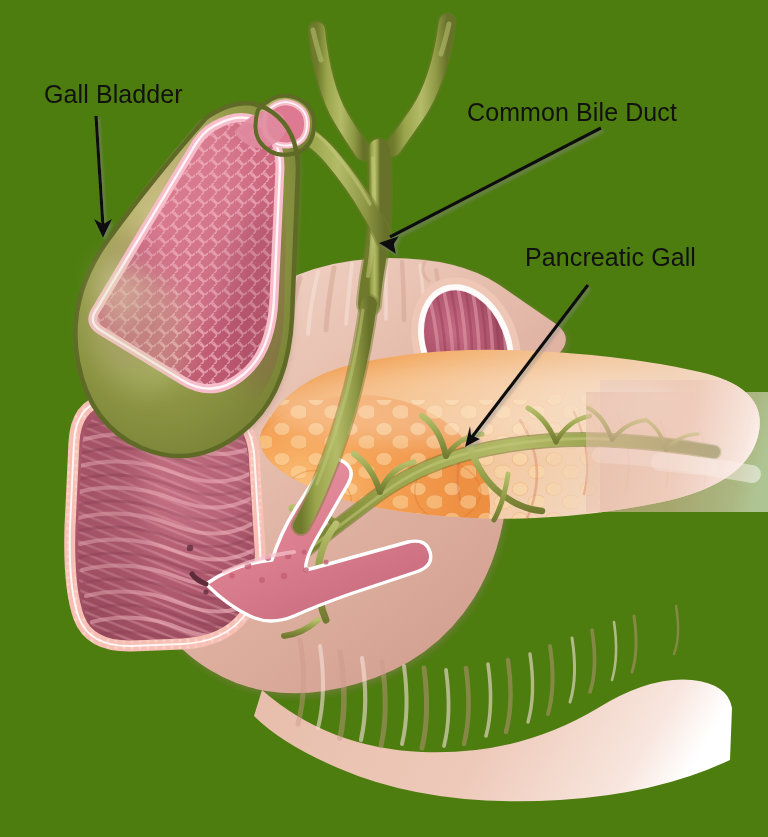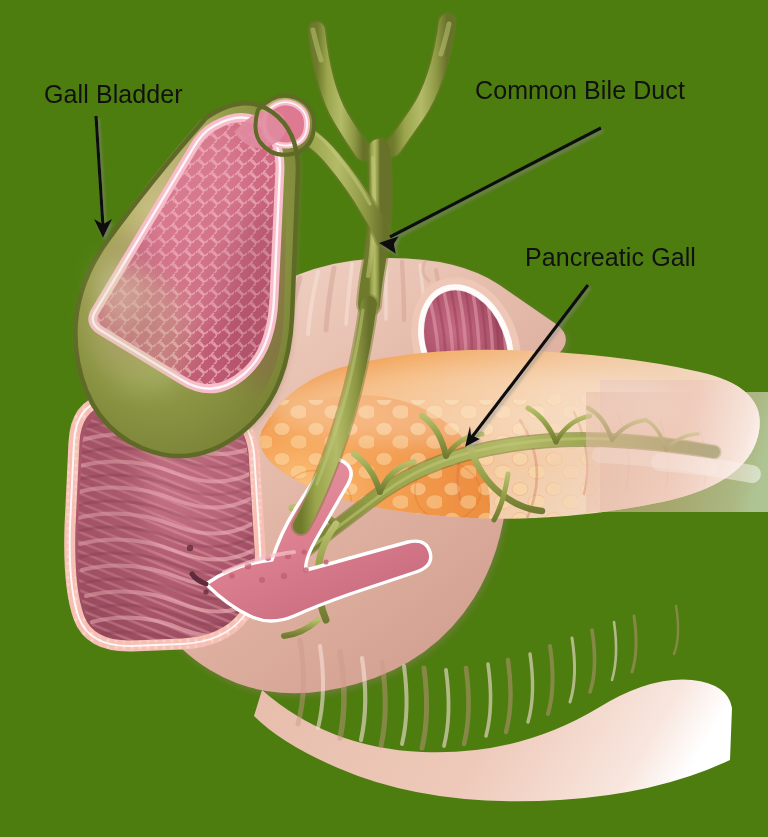--- a/index.html
+++ b/index.html
@@ -27,21 +27,21 @@
   .label {
     position: absolute;
     font-family: "Liberation Sans", sans-serif;
     font-size: 25px;
     font-weight: 400;
     color: #111111;
     white-space: nowrap;
     letter-spacing: 0.1px;
   }
   #lbl-gallbladder { left: 44px;  top: 80px; }
-  #lbl-cbd         { left: 467px; top: 76px; margin-left: 8px; }
+  #lbl-cbd         { left: 467px; top: 98px; }
   #lbl-pd          { left: 525px; top: 243px; }
 </style>
 </head>
 <body>
 
 <div id="stage">
 
   <svg id="figure" viewBox="0 0 768 837" xmlns="http://www.w3.org/2000/svg">
     <defs>
 

